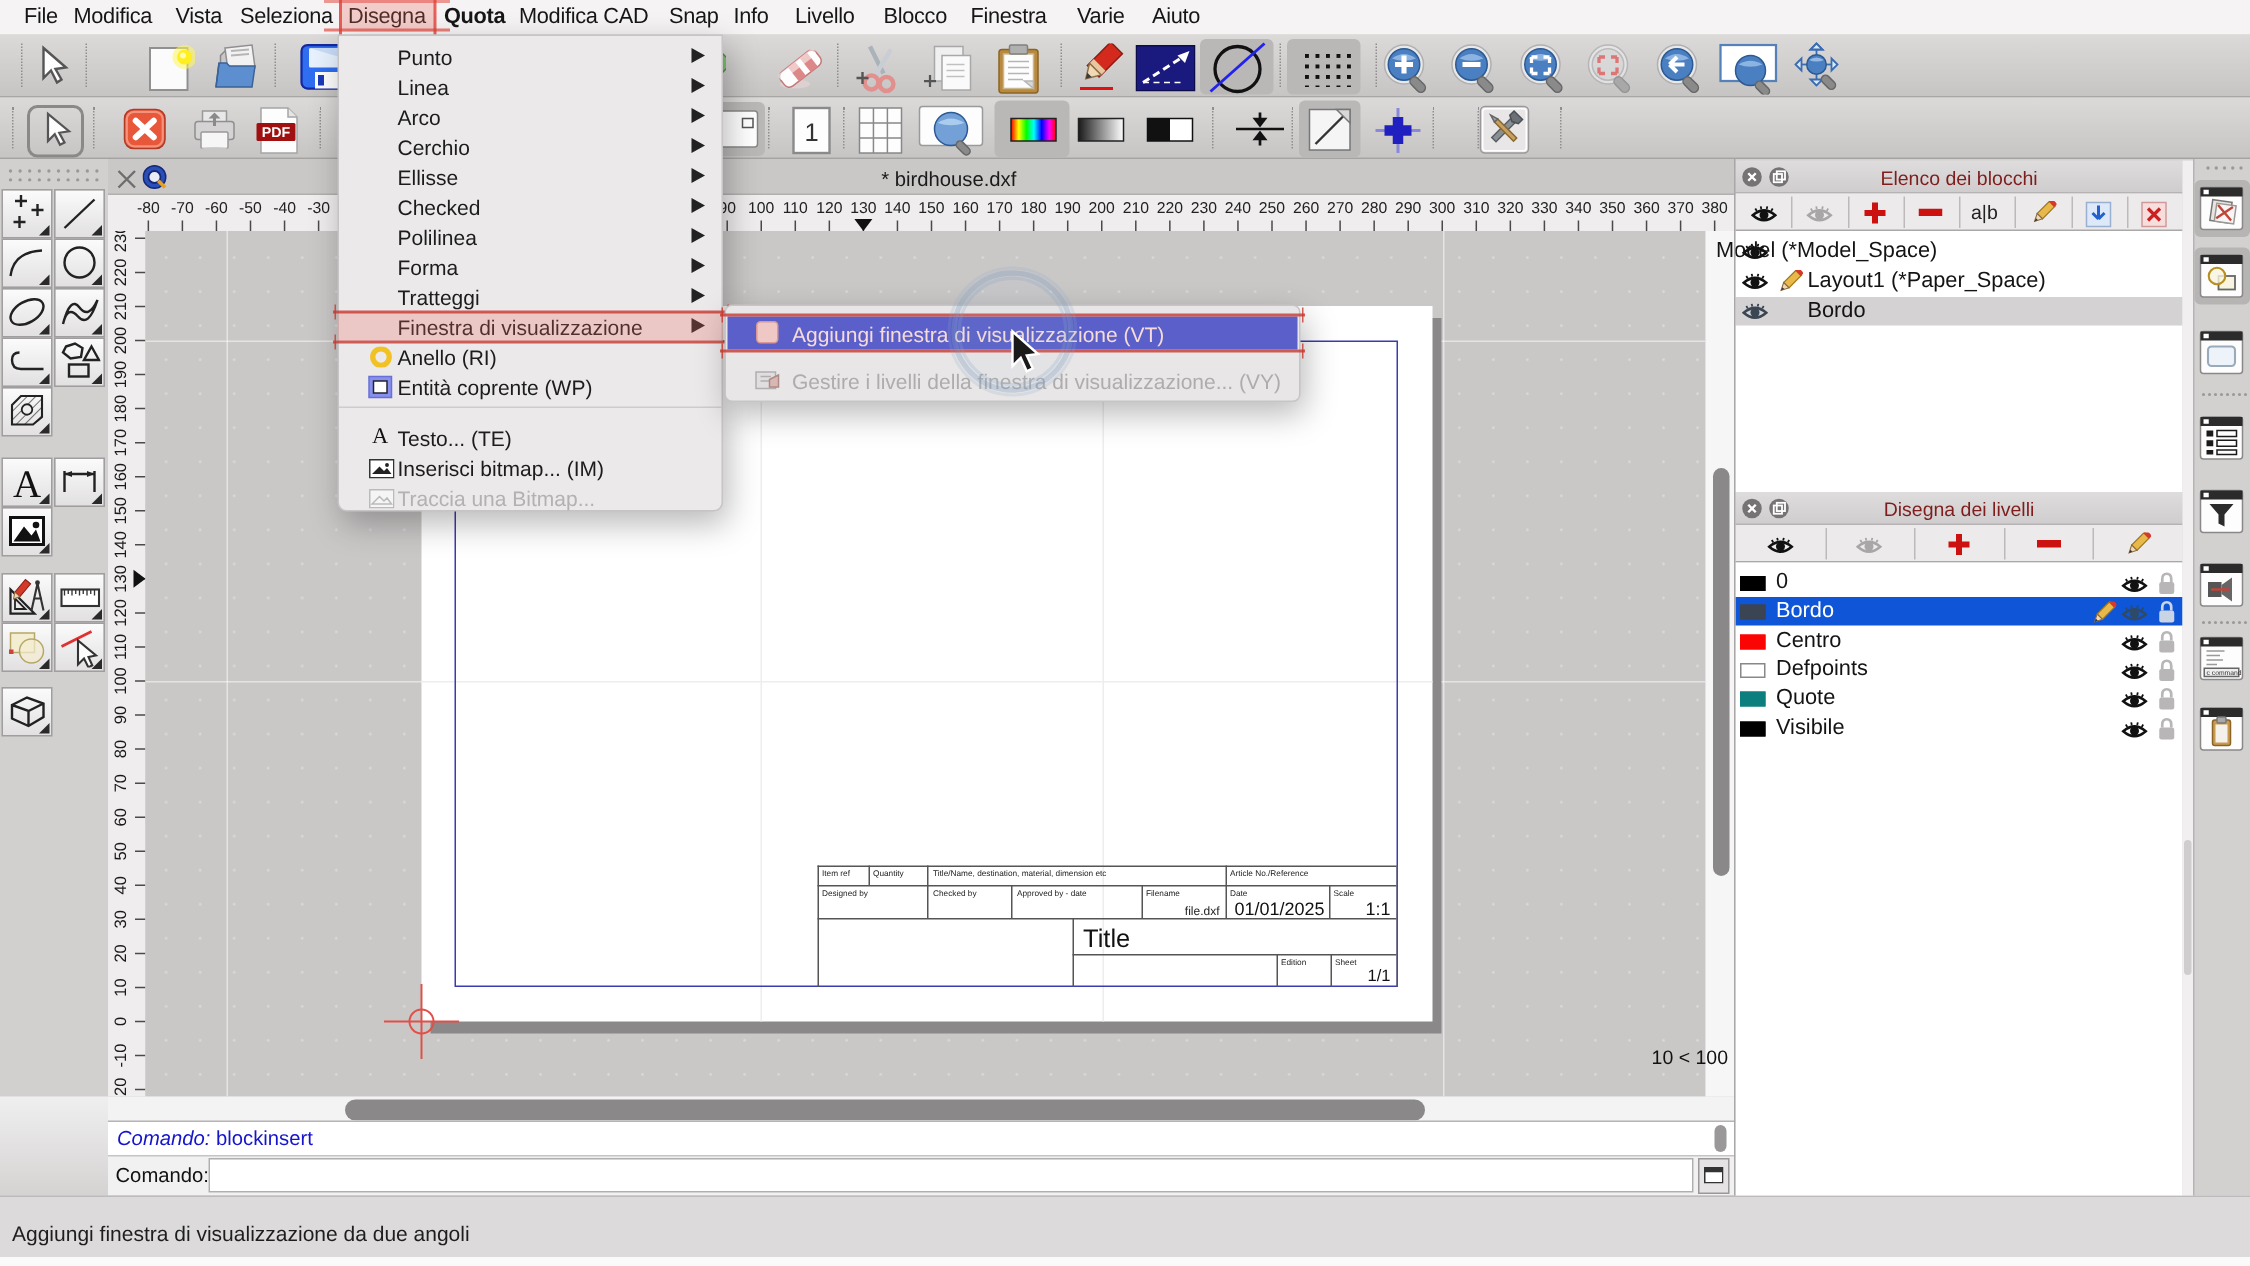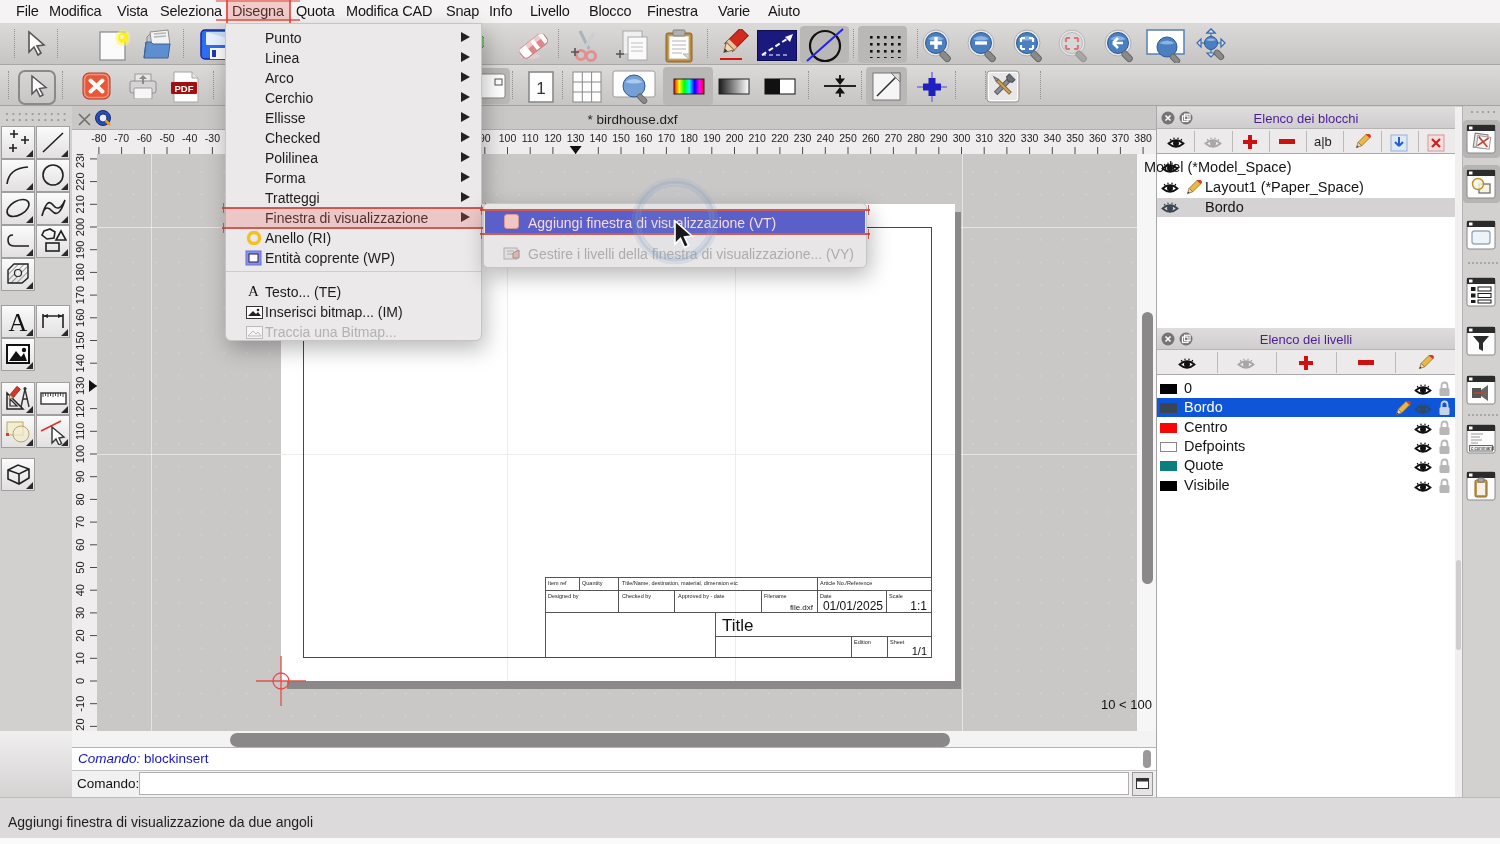--- a/index.html
+++ b/index.html
@@ -5,31 +5,31 @@
 body{width:1500px;height:844px;position:relative;overflow:hidden;
   font-family:"Liberation Sans",sans-serif;background:#d4d1d1;
   -webkit-font-smoothing:antialiased;}
 .abs{position:absolute;}
 .tb-grad{background:linear-gradient(#dcd9d9,#c7c4c4);}
 .sep1{position:absolute;width:0;border-left:1px dotted #8f8d8d;top:6px;bottom:6px;}
 svg{display:block;}
 .mi{position:absolute;left:40px;font-size:14px;color:#1c1c1c;white-space:nowrap;}
 .arr{position:absolute;right:11px;width:0;height:0;border-left:9px solid #222;
   border-top:5.5px solid transparent;border-bottom:5.5px solid transparent;}
-.panel-title{font-size:13px;color:#4c1d95;}
+.panel-title{font-size:13px;color:#7f1d1d;}
 </style></head>
 <body>
 
 <div class="abs" style="left:0;top:0;width:1500px;height:23px;background:#f5f3f3;"></div>
 <div class="abs" style="left:16px;top:1px;height:21px;line-height:21px;font-size:14.5px;letter-spacing:-0.2px;color:#161616;">File</div>
 <div class="abs" style="left:49px;top:1px;height:21px;line-height:21px;font-size:14.5px;letter-spacing:-0.2px;color:#161616;">Modifica</div>
 <div class="abs" style="left:117px;top:1px;height:21px;line-height:21px;font-size:14.5px;letter-spacing:-0.2px;color:#161616;">Vista</div>
 <div class="abs" style="left:160px;top:1px;height:19px;line-height:21px;font-size:14.5px;letter-spacing:-0.2px;color:#161616;">Seleziona</div>
 <div class="abs" style="left:232px;top:1px;height:21px;line-height:21px;font-size:14.5px;letter-spacing:-0.2px;color:#161616;">Disegna</div>
-<div class="abs" style="left:296px;top:1px;height:21px;line-height:21px;font-size:14.5px;letter-spacing:-0.2px;color:#161616;">Quota</div>
+<div class="abs" style="left:296px;top:1px;height:21px;line-height:21px;font-size:14.5px;letter-spacing:-0.2px;color:#161616;font-weight:bold;">Quota</div>
 <div class="abs" style="left:346px;top:1px;height:21px;line-height:21px;font-size:14.5px;letter-spacing:-0.2px;color:#161616;">Modifica CAD</div>
 <div class="abs" style="left:446px;top:1px;height:37px;line-height:21px;font-size:14.5px;letter-spacing:-0.2px;color:#161616;">Snap</div>
 <div class="abs" style="left:489px;top:1px;height:21px;line-height:21px;font-size:14.5px;letter-spacing:-0.2px;color:#161616;">Info</div>
 <div class="abs" style="left:530px;top:1px;height:21px;line-height:21px;font-size:14.5px;letter-spacing:-0.2px;color:#161616;">Livello</div>
 <div class="abs" style="left:589px;top:1px;height:21px;line-height:21px;font-size:14.5px;letter-spacing:-0.2px;color:#161616;">Blocco</div>
 <div class="abs" style="left:647px;top:1px;height:21px;line-height:21px;font-size:14.5px;letter-spacing:-0.2px;color:#161616;">Finestra</div>
 <div class="abs" style="left:718px;top:1px;height:21px;line-height:21px;font-size:14.5px;letter-spacing:-0.2px;color:#161616;">Varie</div>
 <div class="abs" style="left:768px;top:1px;height:21px;line-height:21px;font-size:14.5px;letter-spacing:-0.2px;color:#161616;">Aiuto</div>
 <div class="abs" style="left:226px;top:0px;width:64px;height:21px;background:rgba(235,105,95,0.28);"></div>
 <div class="abs" style="left:216px;top:0px;width:84px;height:1.8px;background:rgba(230,75,65,0.55);"></div>
@@ -785,21 +785,21 @@
 <div class="abs" style="left:1157px;top:328px;width:298px;height:22px;background:linear-gradient(#dedcdc,#cfcdcd);border-bottom:1px solid #b5b3b3;box-sizing:border-box;"></div>
 <svg class="abs" style="left:1161px;top:332px" width="14" height="14" viewBox="0 0 14 14">
     <circle cx="7" cy="7" r="6.5" fill="#757373"></circle>
     <path d="M4.5 4.5 L9.5 9.5 M9.5 4.5 L4.5 9.5" stroke="#fff" stroke-width="1.6"></path>
   </svg>
 <svg class="abs" style="left:1179px;top:332px" width="14" height="14" viewBox="0 0 14 14">
     <circle cx="7" cy="7" r="6.5" fill="#757373"></circle>
     <rect x="3.5" y="5" width="5.5" height="5.5" fill="none" stroke="#fff" stroke-width="1.2"></rect>
     <rect x="5.5" y="3.2" width="5.5" height="5.5" fill="none" stroke="#fff" stroke-width="1.2"></rect>
   </svg>
-<div class="abs panel-title" style="left:1157px;top:332px;width:298px;text-align:center;">Elenco dei livelli</div>
+<div class="abs panel-title" style="left:1157px;top:332px;width:298px;text-align:center;">Disegna dei livelli</div>
 <div class="abs" style="left:1157px;top:350px;width:298px;height:25px;background:#eceaea;border-bottom:1px solid #aaa8a8;box-sizing:border-box;"></div>
 <div class="abs" style="left:1216.6px;top:352px;width:1px;height:21px;background:#bbb9b9;"></div>
 <div class="abs" style="left:1276.2px;top:352px;width:1px;height:21px;background:#bbb9b9;"></div>
 <div class="abs" style="left:1335.8px;top:352px;width:1px;height:21px;background:#bbb9b9;"></div>
 <div class="abs" style="left:1395.4px;top:352px;width:1px;height:21px;background:#bbb9b9;"></div>
 <svg class="abs" style="left:1177.8px;top:357px" width="18.0" height="13.0" viewBox="0 0 18.0 13.0">
     <g transform="scale(1.0)">
       <path d="M1.5 7.5 Q9 1 16.5 7.5 Q9 14 1.5 7.5 Z" fill="none" stroke="#111" stroke-width="1.7"></path>
       <circle cx="9" cy="7.3" r="3" fill="#111"></circle>
       <path d="M4.2 4.6 L3.2 3 M7.2 3.3 L6.8 1.6 M10.8 3.3 L11.2 1.6 M13.8 4.6 L14.8 3" stroke="#111" stroke-width="1.2"></path>

